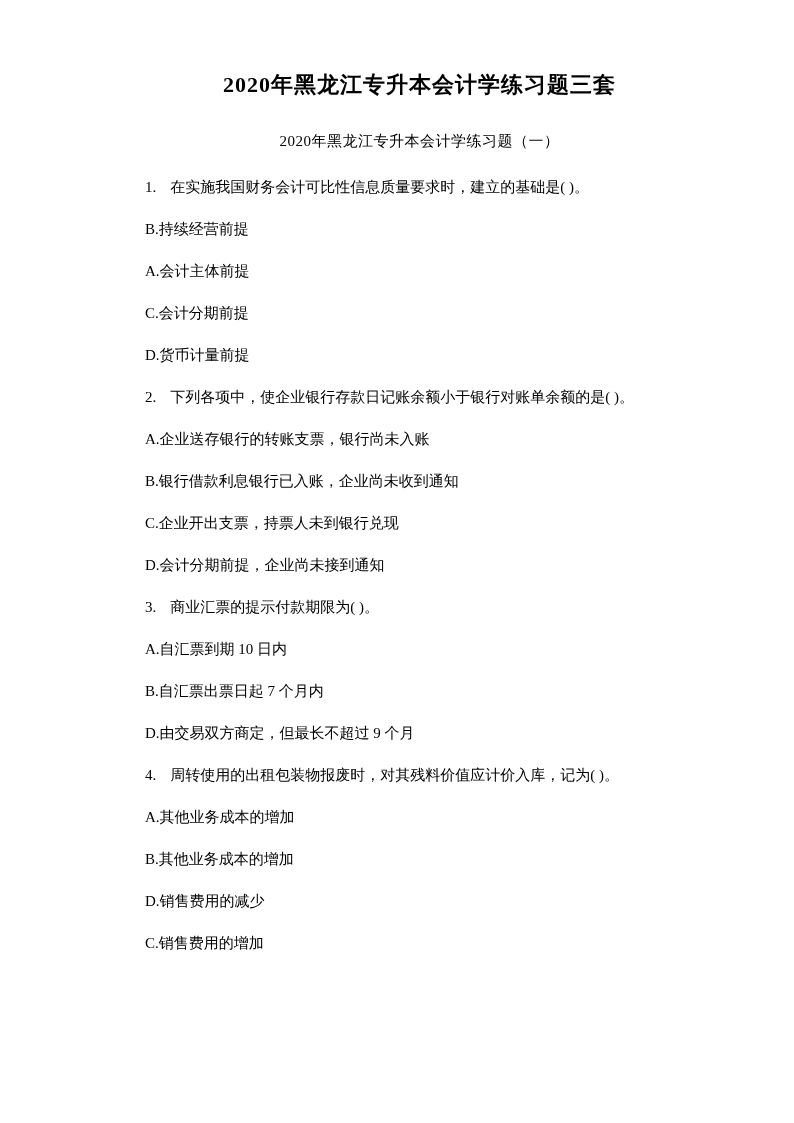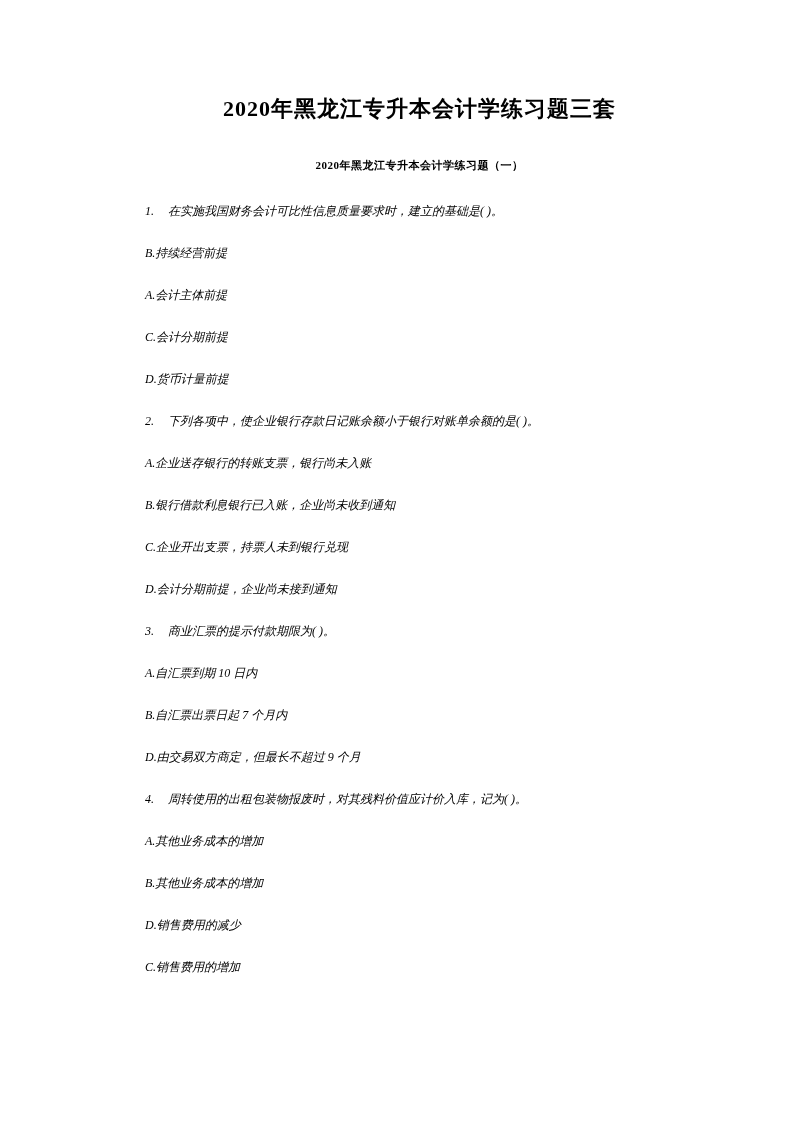--- a/index.html
+++ b/index.html
@@ -16,43 +16,42 @@
     font-family: "Liberation Serif", "DejaVu Serif", serif;
     overflow: hidden;
     box-sizing: border-box;
   }
   .content {
     box-sizing: border-box;
     padding: 0 100px 0 145px;
   }
   .doc-title {
     margin: 0;
-    padding-top: 96px;
+    padding-top: 72px;
     font-size: 22px;
     line-height: 26px;
     font-weight: bold;
     text-align: center;
     letter-spacing: 1px;
     white-space: nowrap;
   }
   .doc-subtitle {
     margin: 34px 0 0 0;
-    font-size: 11px;
+    font-size: 15px;
     line-height: 18px;
-    font-weight: bold;
+    font-weight: normal;
     text-align: center;
     letter-spacing: 0.5px;
     white-space: nowrap;
   }
   .body-text p {
     margin: 0 0 22px 0;
-    font-size: 12px;
+    font-size: 15px;
     line-height: 20px;
     white-space: nowrap;
-    font-style: italic;
   }
   .q-first {
     margin-top: 27px !important;
   }
   .q-num {
     display: inline-block;
     margin-right: 14px;
   }
 </style>
 </head>

